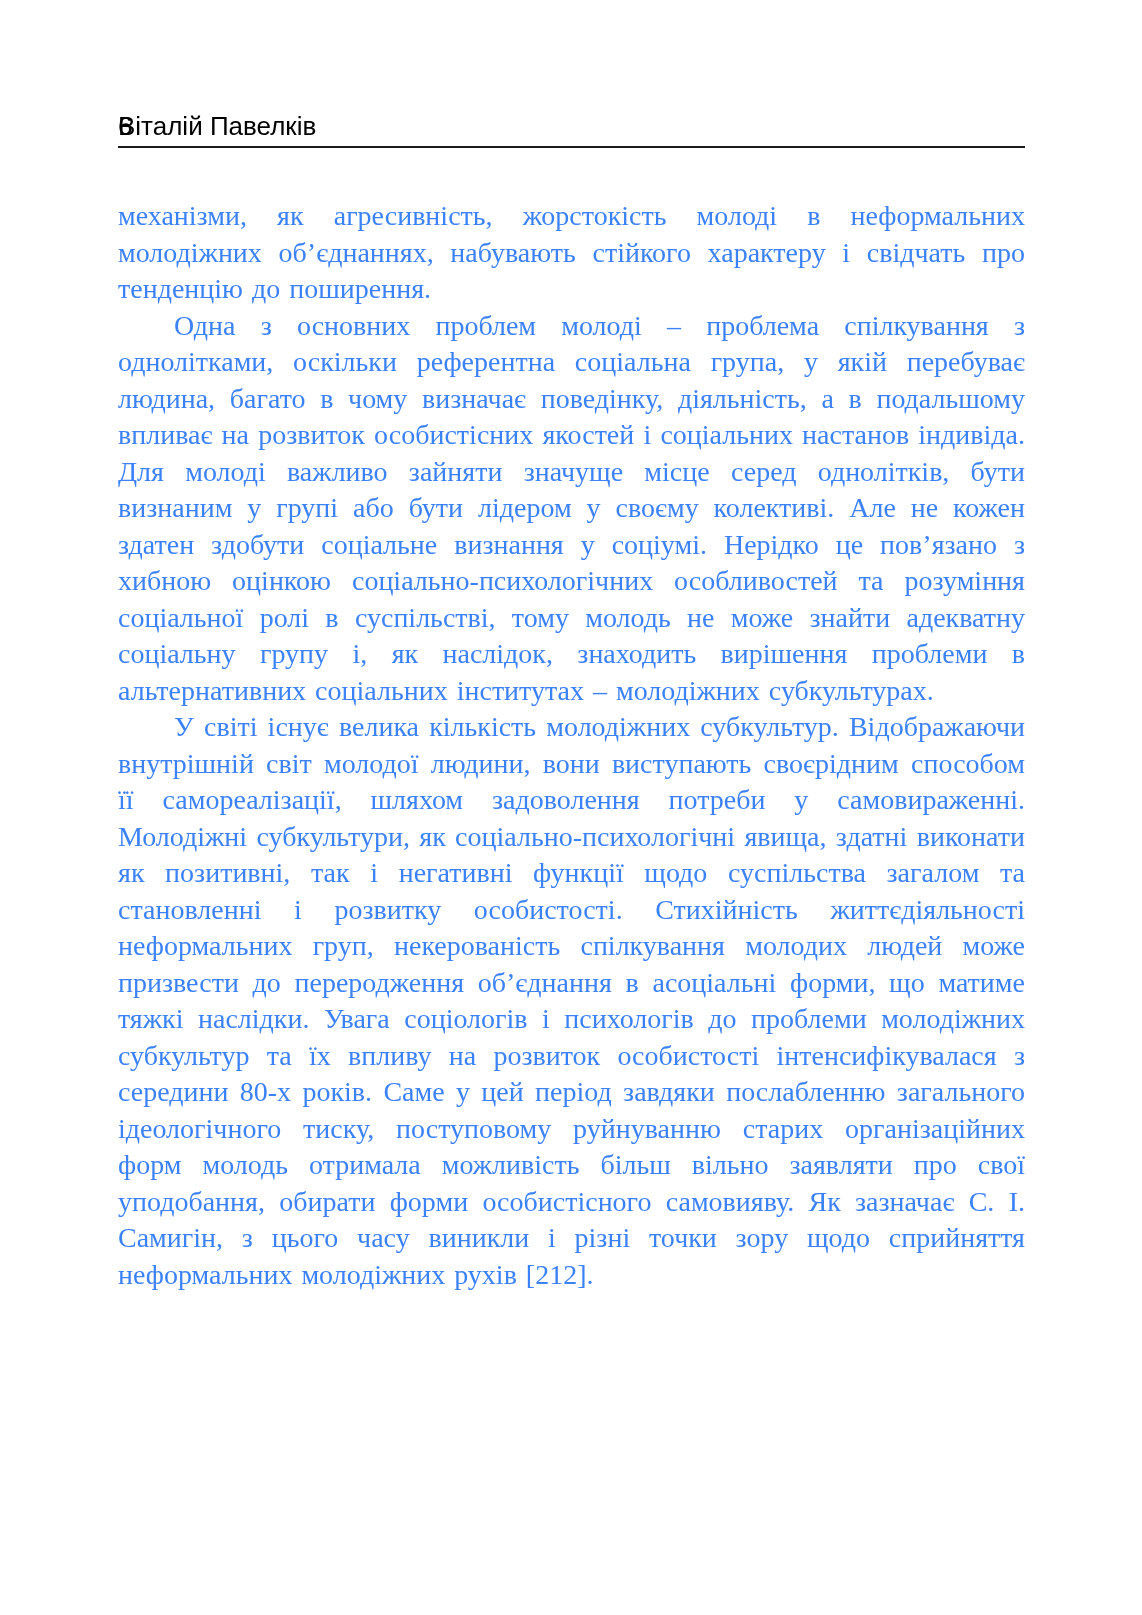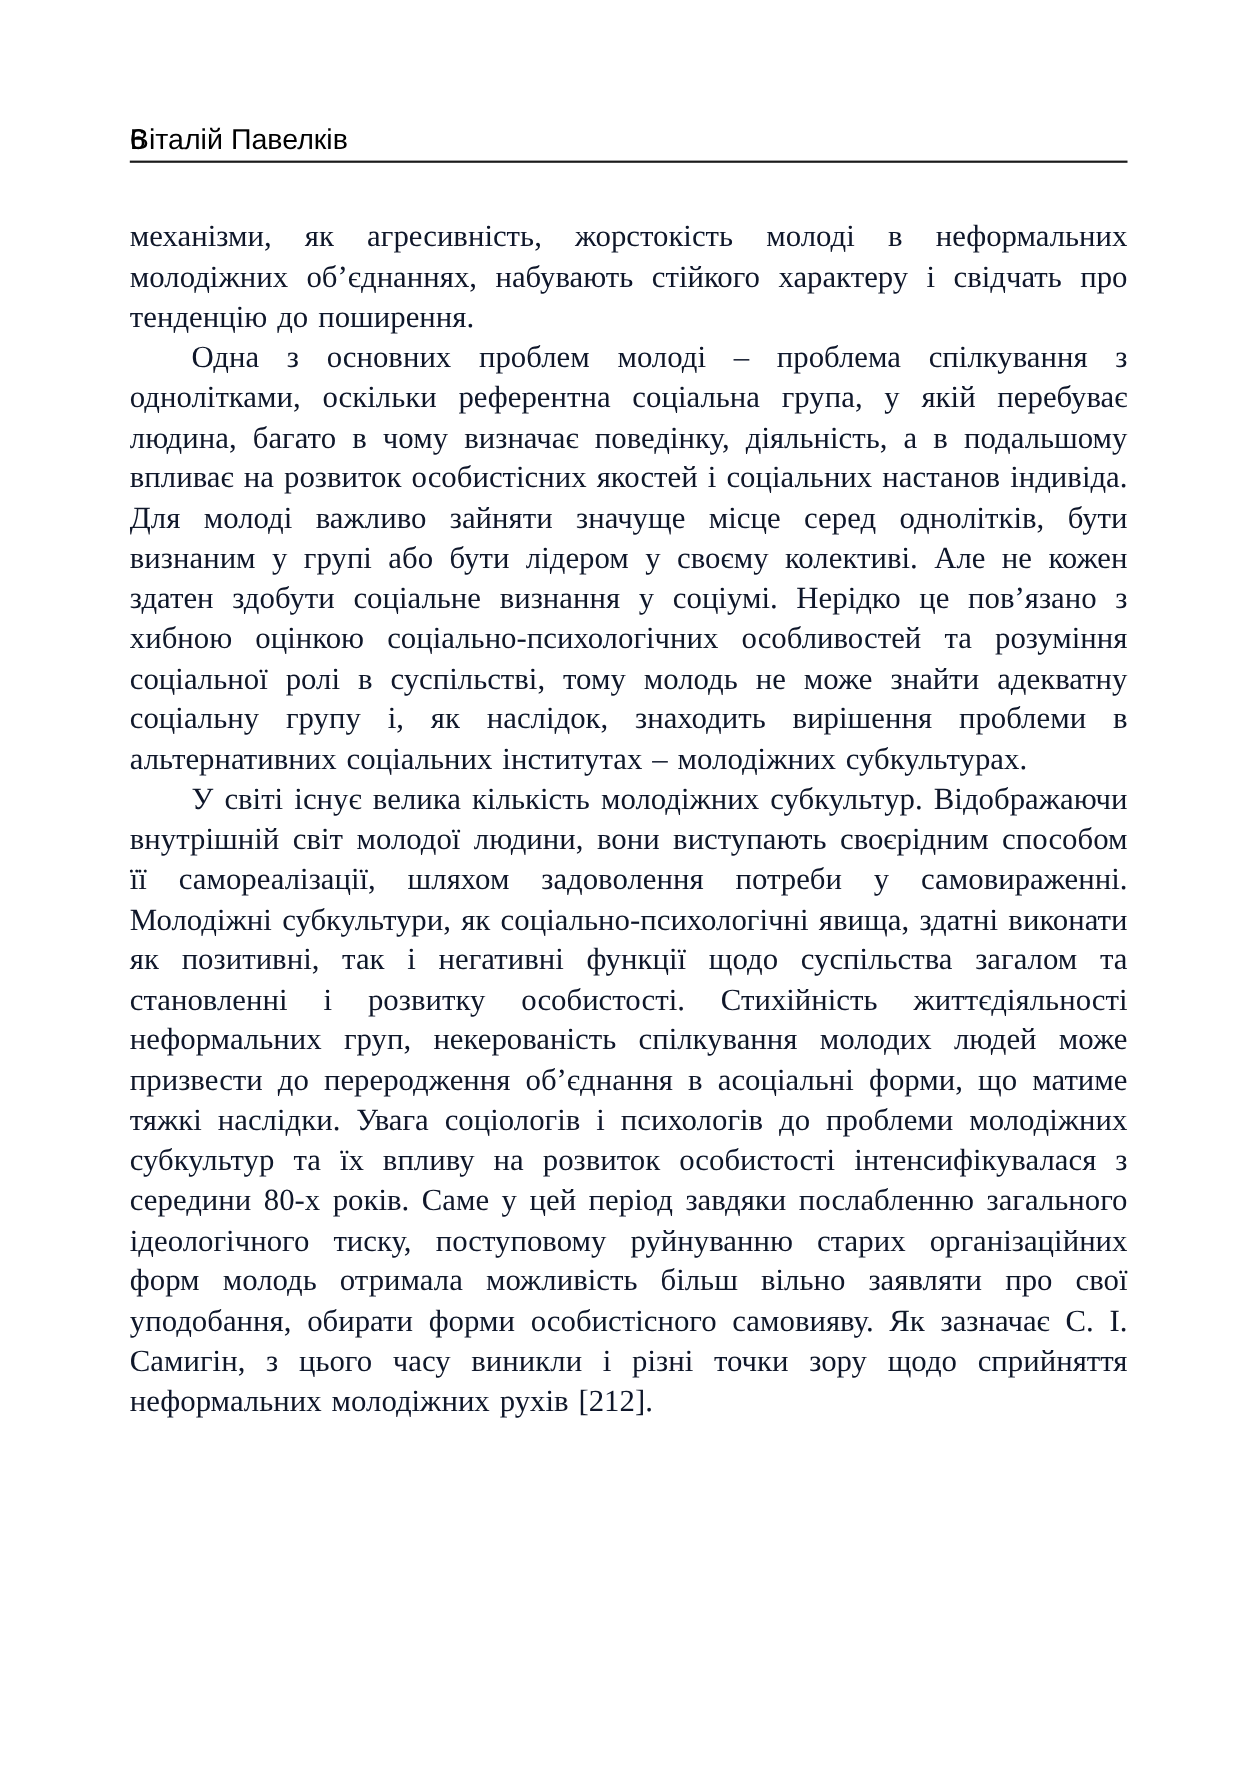--- a/index.html
+++ b/index.html
@@ -37,21 +37,21 @@
     right: 0;
     top: 0;
     text-align: left;
   }
   .body-text {
     margin-top: 50px;
     font-family: "Liberation Serif", serif;
     font-size: 28px;
     line-height: 36.5px;
     text-align: justify;
-    color: #0f172a;
+    color: #3b82f6;
   }
   .body-text p {
     margin: 0;
     padding: 0;
     word-spacing: 2px;
   }
   .body-text p.indent {
     text-indent: 56px;
   }
 </style>

